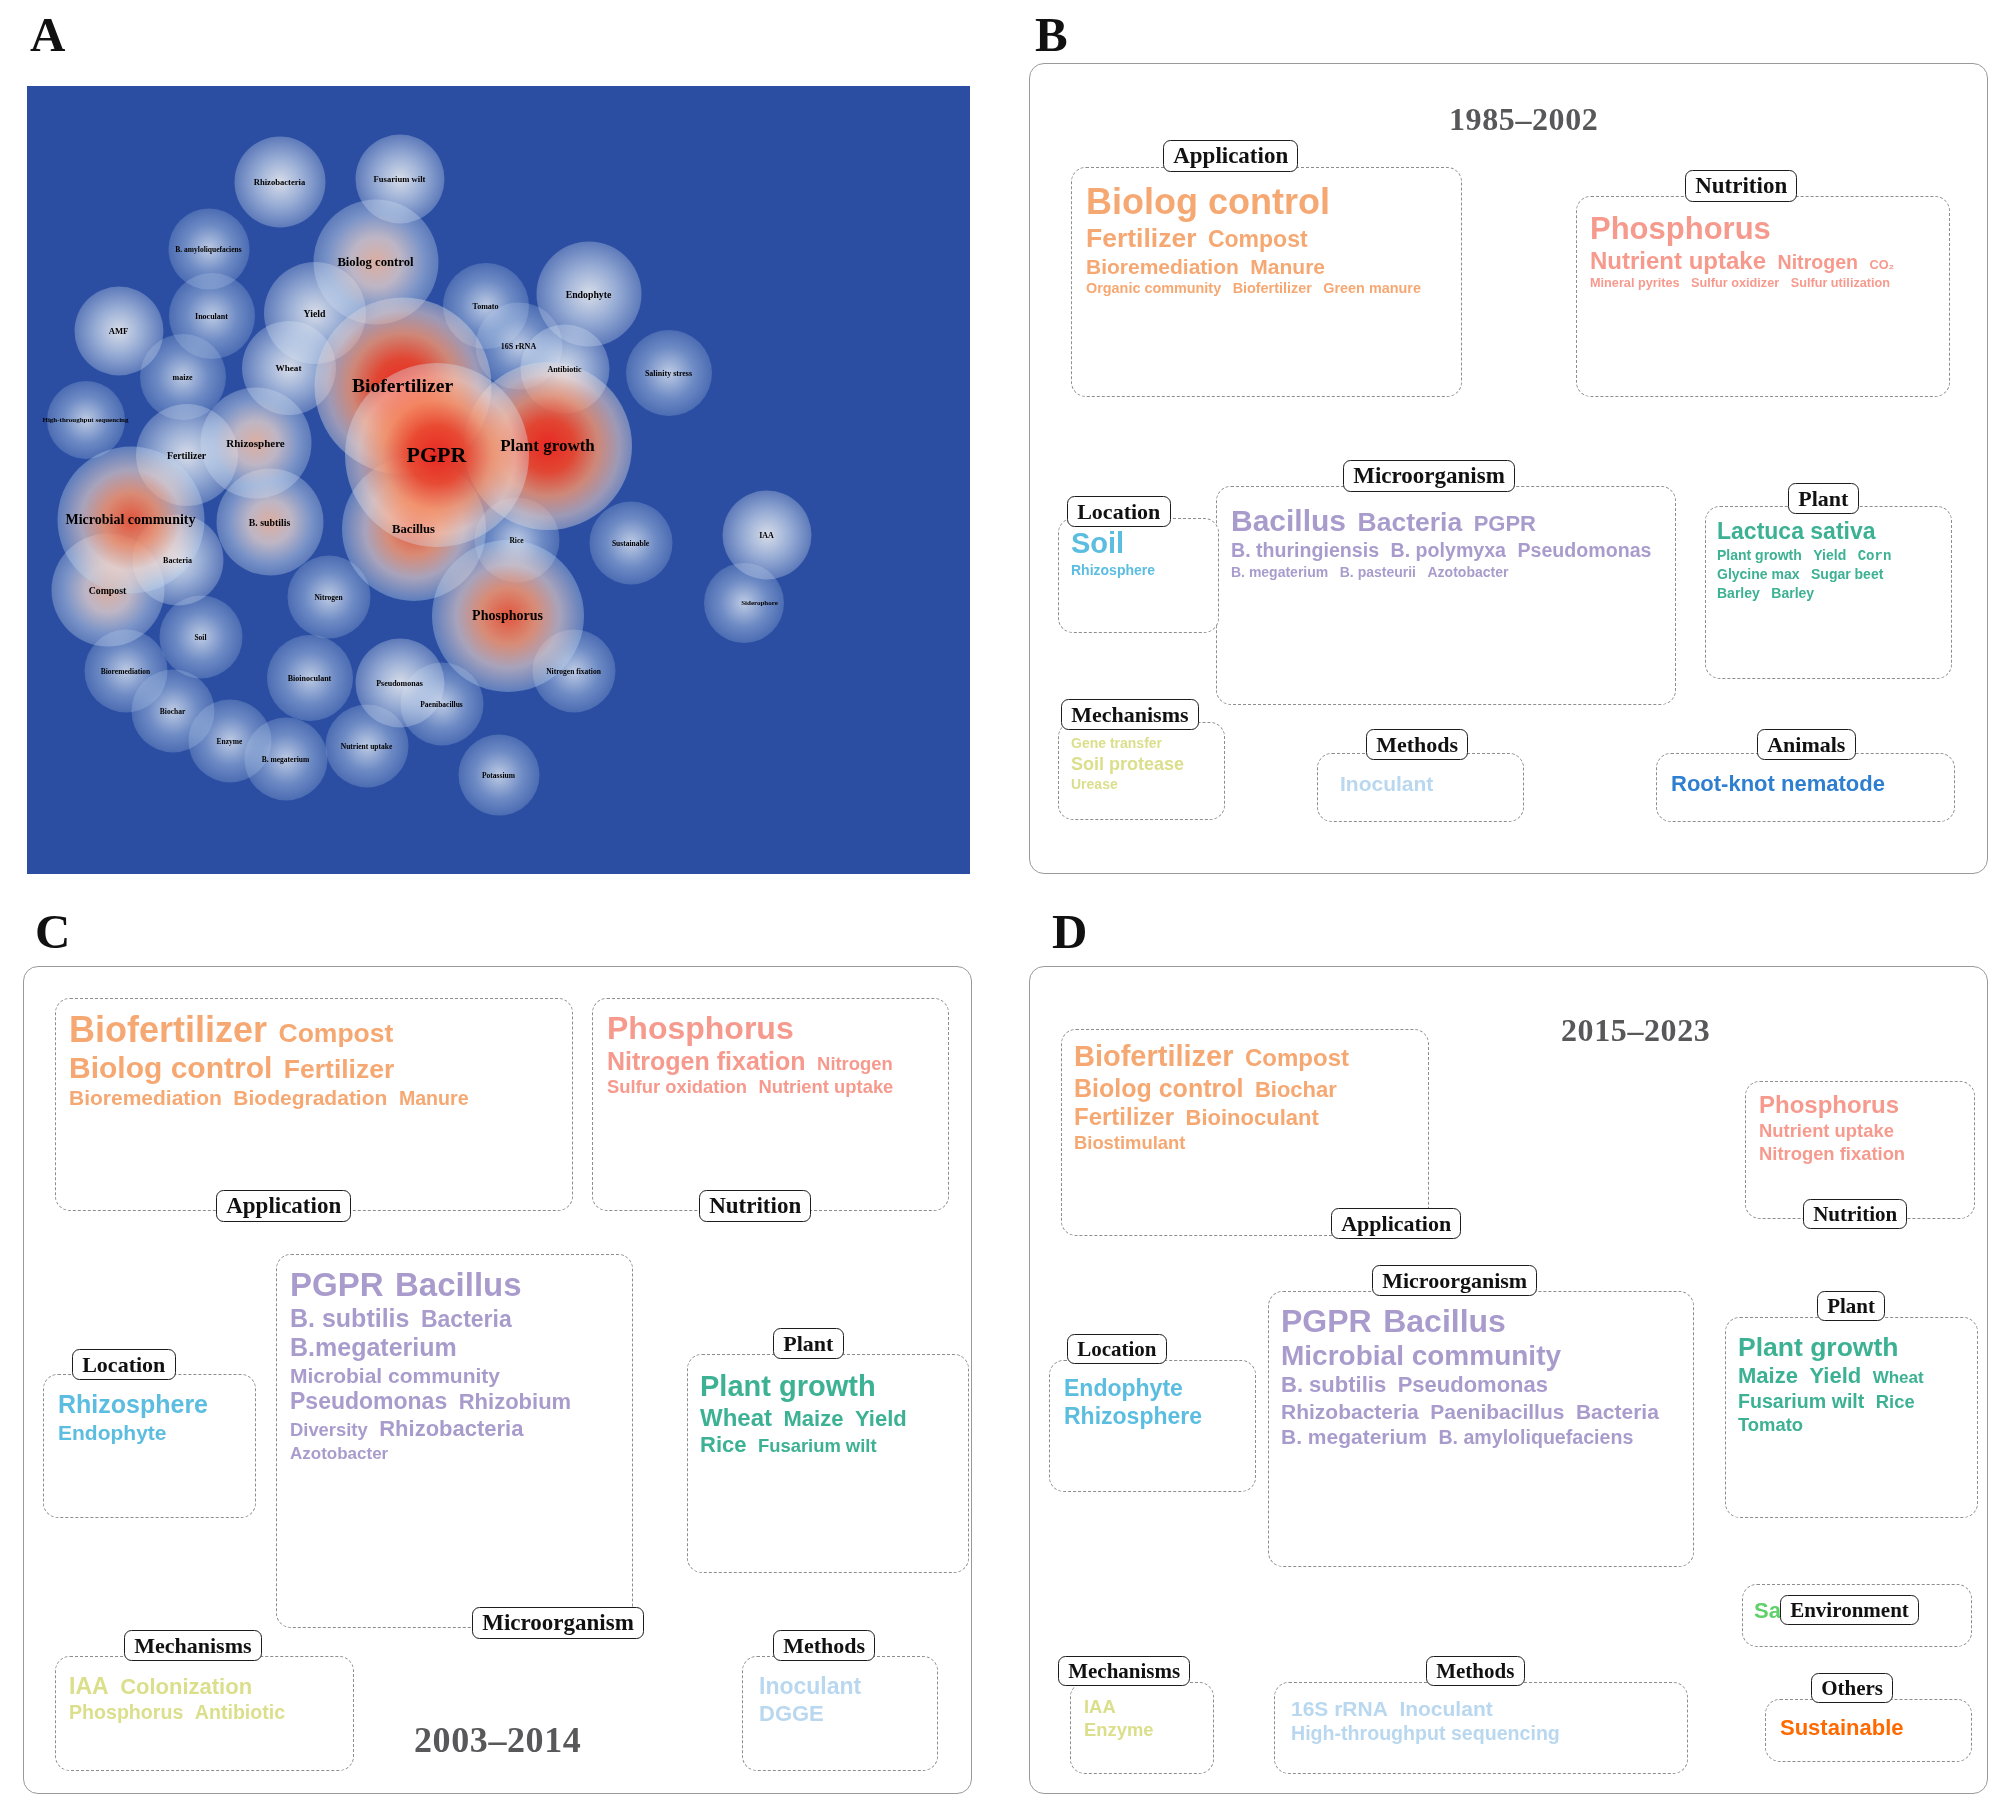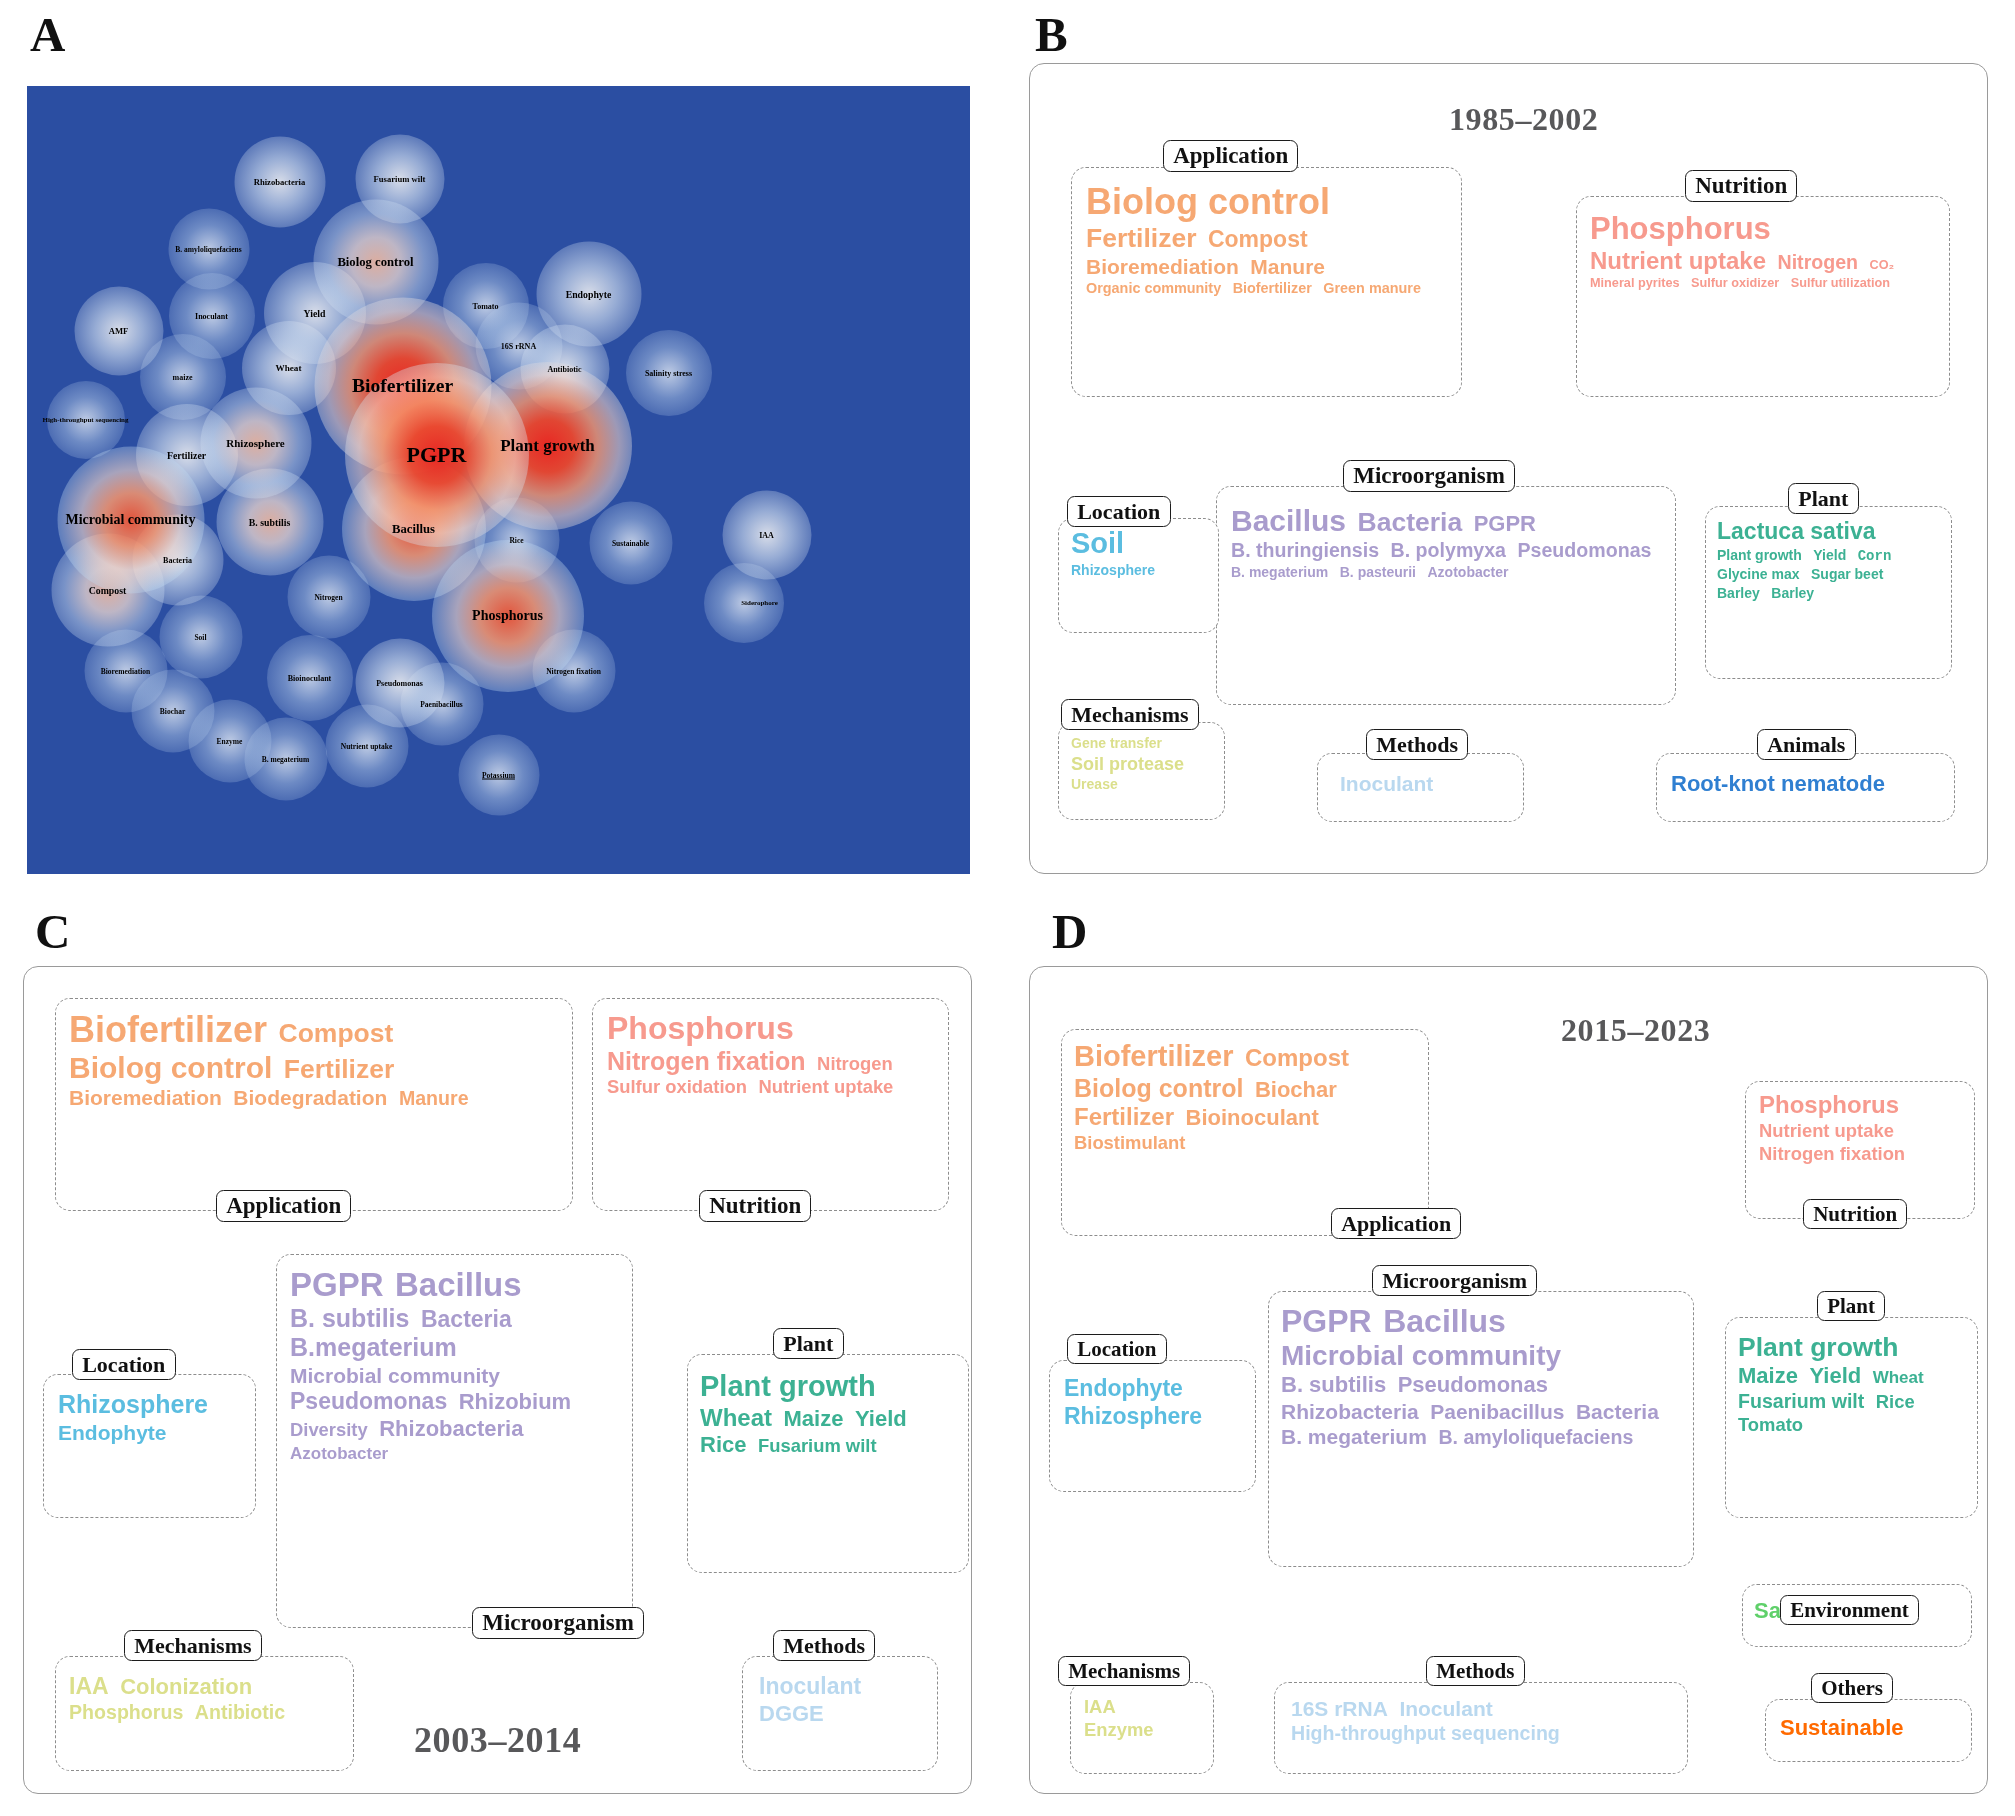--- a/index.html
+++ b/index.html
@@ -174,21 +174,21 @@
       <div class="hs-lab" style="left: 174px; top: 551px; font-size: 7.5px;">Soil</div>
       <div class="hs-lab" style="left: 99px; top: 585px; font-size: 7.5px;">Bioremediation</div>
       <div class="hs-lab" style="left: 283px; top: 592px; font-size: 8px;">Bioinoculant</div>
       <div class="hs-lab" style="left: 373px; top: 597px; font-size: 8px;">Pseudomonas</div>
       <div class="hs-lab" style="left: 547px; top: 585px; font-size: 7.5px;">Nitrogen fixation</div>
       <div class="hs-lab" style="left: 415px; top: 618px; font-size: 7.5px;">Paenibacillus</div>
       <div class="hs-lab" style="left: 146px; top: 625px; font-size: 7.5px;">Biochar</div>
       <div class="hs-lab" style="left: 203px; top: 655px; font-size: 7.5px;">Enzyme</div>
       <div class="hs-lab" style="left: 340px; top: 660px; font-size: 7.5px;">Nutrient uptake</div>
       <div class="hs-lab" style="left: 259px; top: 673px; font-size: 7.5px;">B. megaterium</div>
-      <div class="hs-lab" style="left: 472px; top: 689px; font-size: 7.5px; text-decoration: underline;">Potassium</div>
+      <div class="hs-lab" style="left: 472px; top: 689px; font-size: 7.5px;">Potassium</div>
     </div>
 </div>
 
 <div class="panel-letter" style="left:1035px; top:5.8px;">B</div>
 <div class="bigbox" style="left:1029px; top:63px; width:959px; height:811px;"></div>
 <div class="yearlab" style="left:1449px; top:101px; font-size:32px;">1985–2002</div>
 
 <div class="cluster" style="left:1071px; top:167px; width:391px; height:230px;"></div>
 <div class="tag" style="left:1163px; top:140px; font-size:23px;">Application</div>
 <div class="wc" style="left:1086px; top:184px; width:368px; color:#f6a873;">

